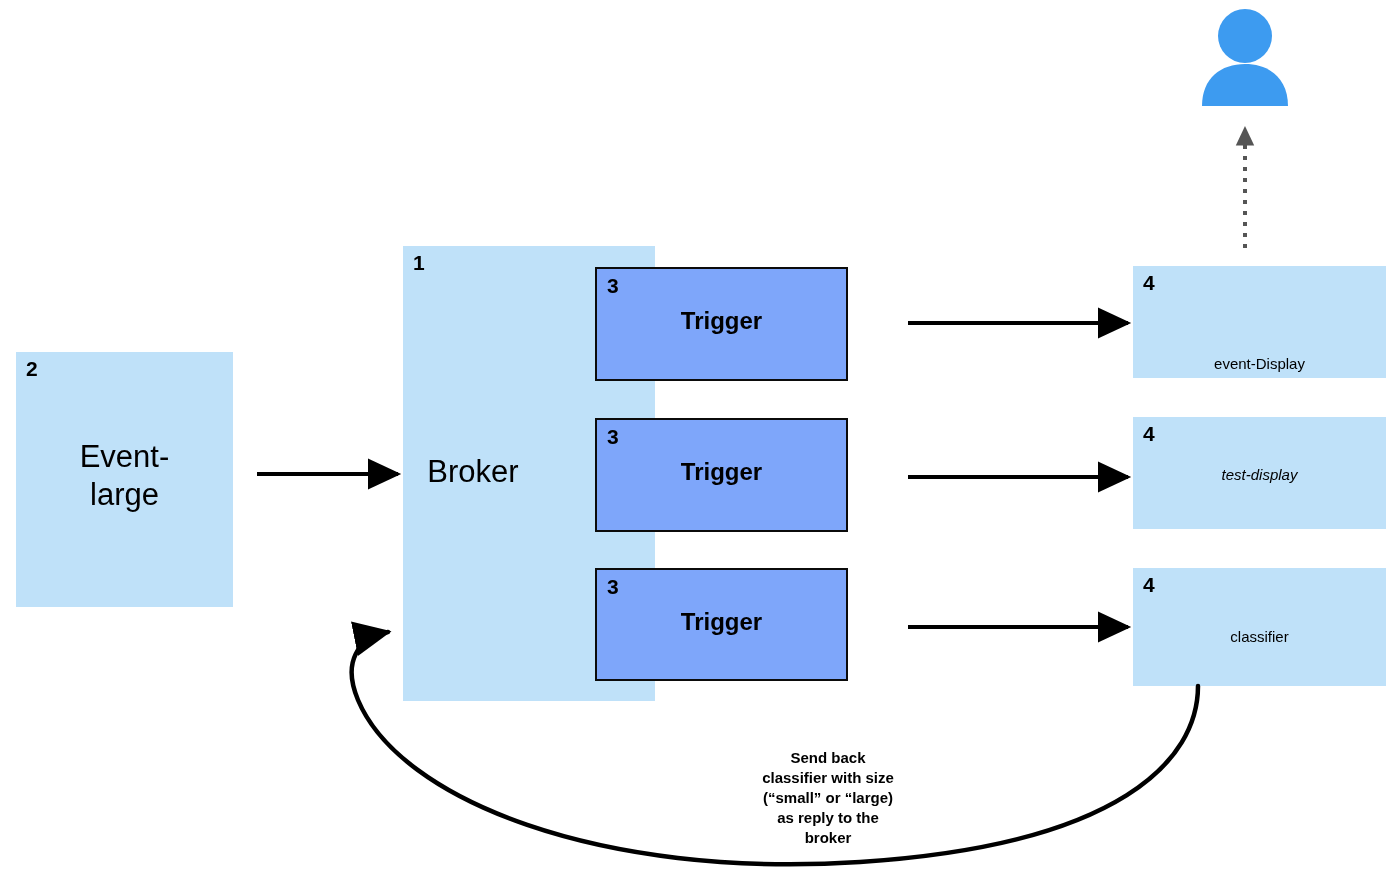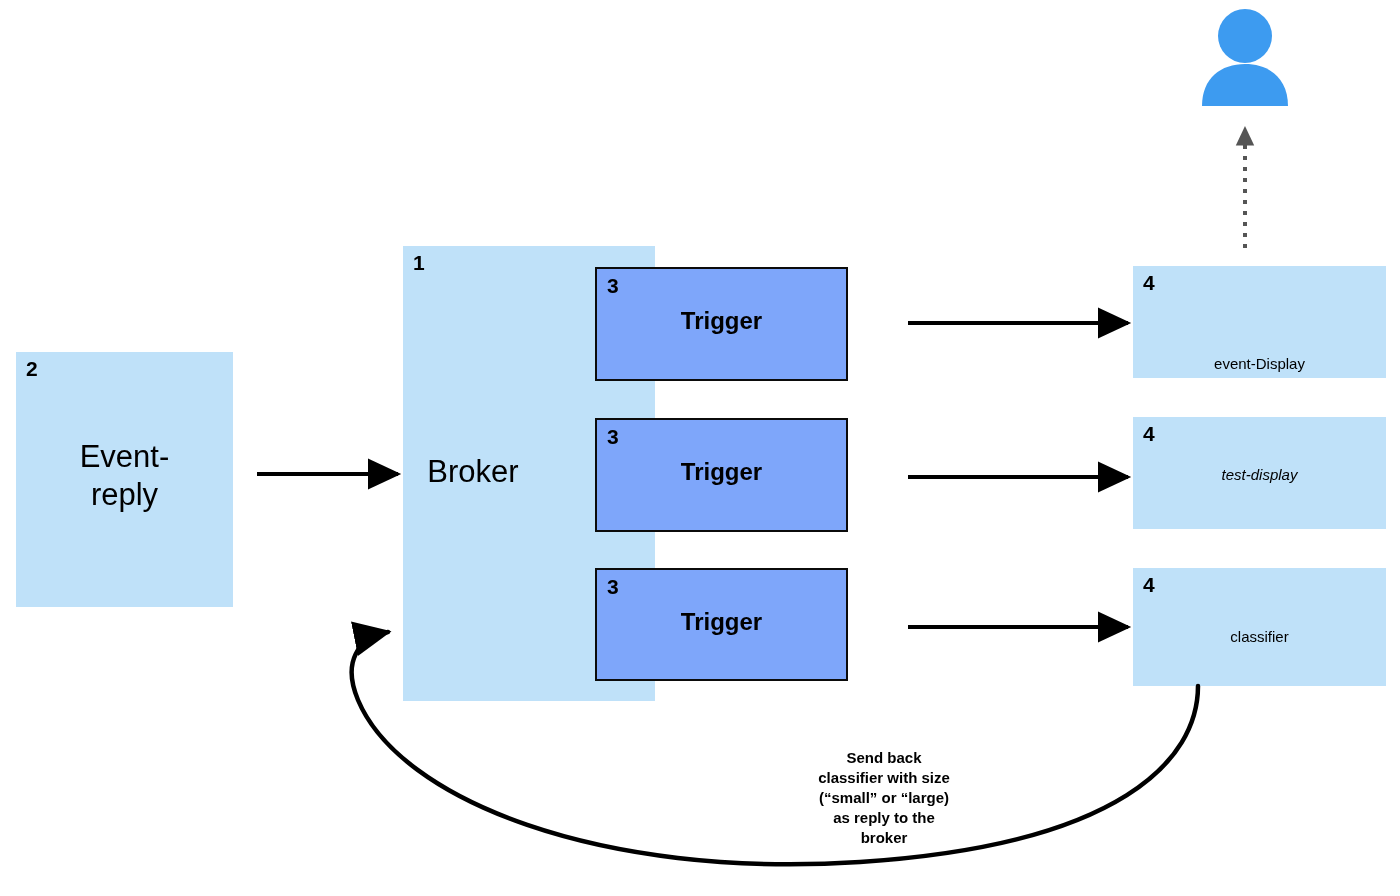--- a/index.html
+++ b/index.html
@@ -104,21 +104,21 @@
     position: absolute;
     left: 1199px;
     top: 8px;
     width: 92px;
     height: 98px;
   }
 
   
   #reply-annotation {
     position: absolute;
-    left: 804px;
+    left: 748px;
     top: 748px;
     width: 160px;
     text-align: center;
     font-size: 15px;
     font-weight: 700;
     line-height: 1.33;
     color: #000000;
     white-space: pre-line;
   }
 </style>
@@ -131,21 +131,21 @@
     <svg width="92" height="98" viewBox="0 0 92 98" xmlns="http://www.w3.org/2000/svg">
       <circle cx="46" cy="28" r="27" fill="#3d9bf0"></circle>
       <path d="M 3 98 C 3 70 22 56 46 56 C 70 56 89 70 89 98 Z" fill="#3d9bf0"></path>
     </svg>
   </div>
 
   <div class="box box-light" id="event-source-box">
     <span class="idx">2</span>
     <div class="caption caption-big">
       <div>Event-</div>
-      <div>reply</div>
+      <div>large</div>
     </div>
   </div>
 
   <div class="box box-light" id="broker-box">
     <span class="idx">1</span>
     <div class="caption caption-big" style="right:112px;">Broker</div>
   </div>
 
   <div class="box box-trigger" id="trigger-1">
     <span class="idx">3</span>

